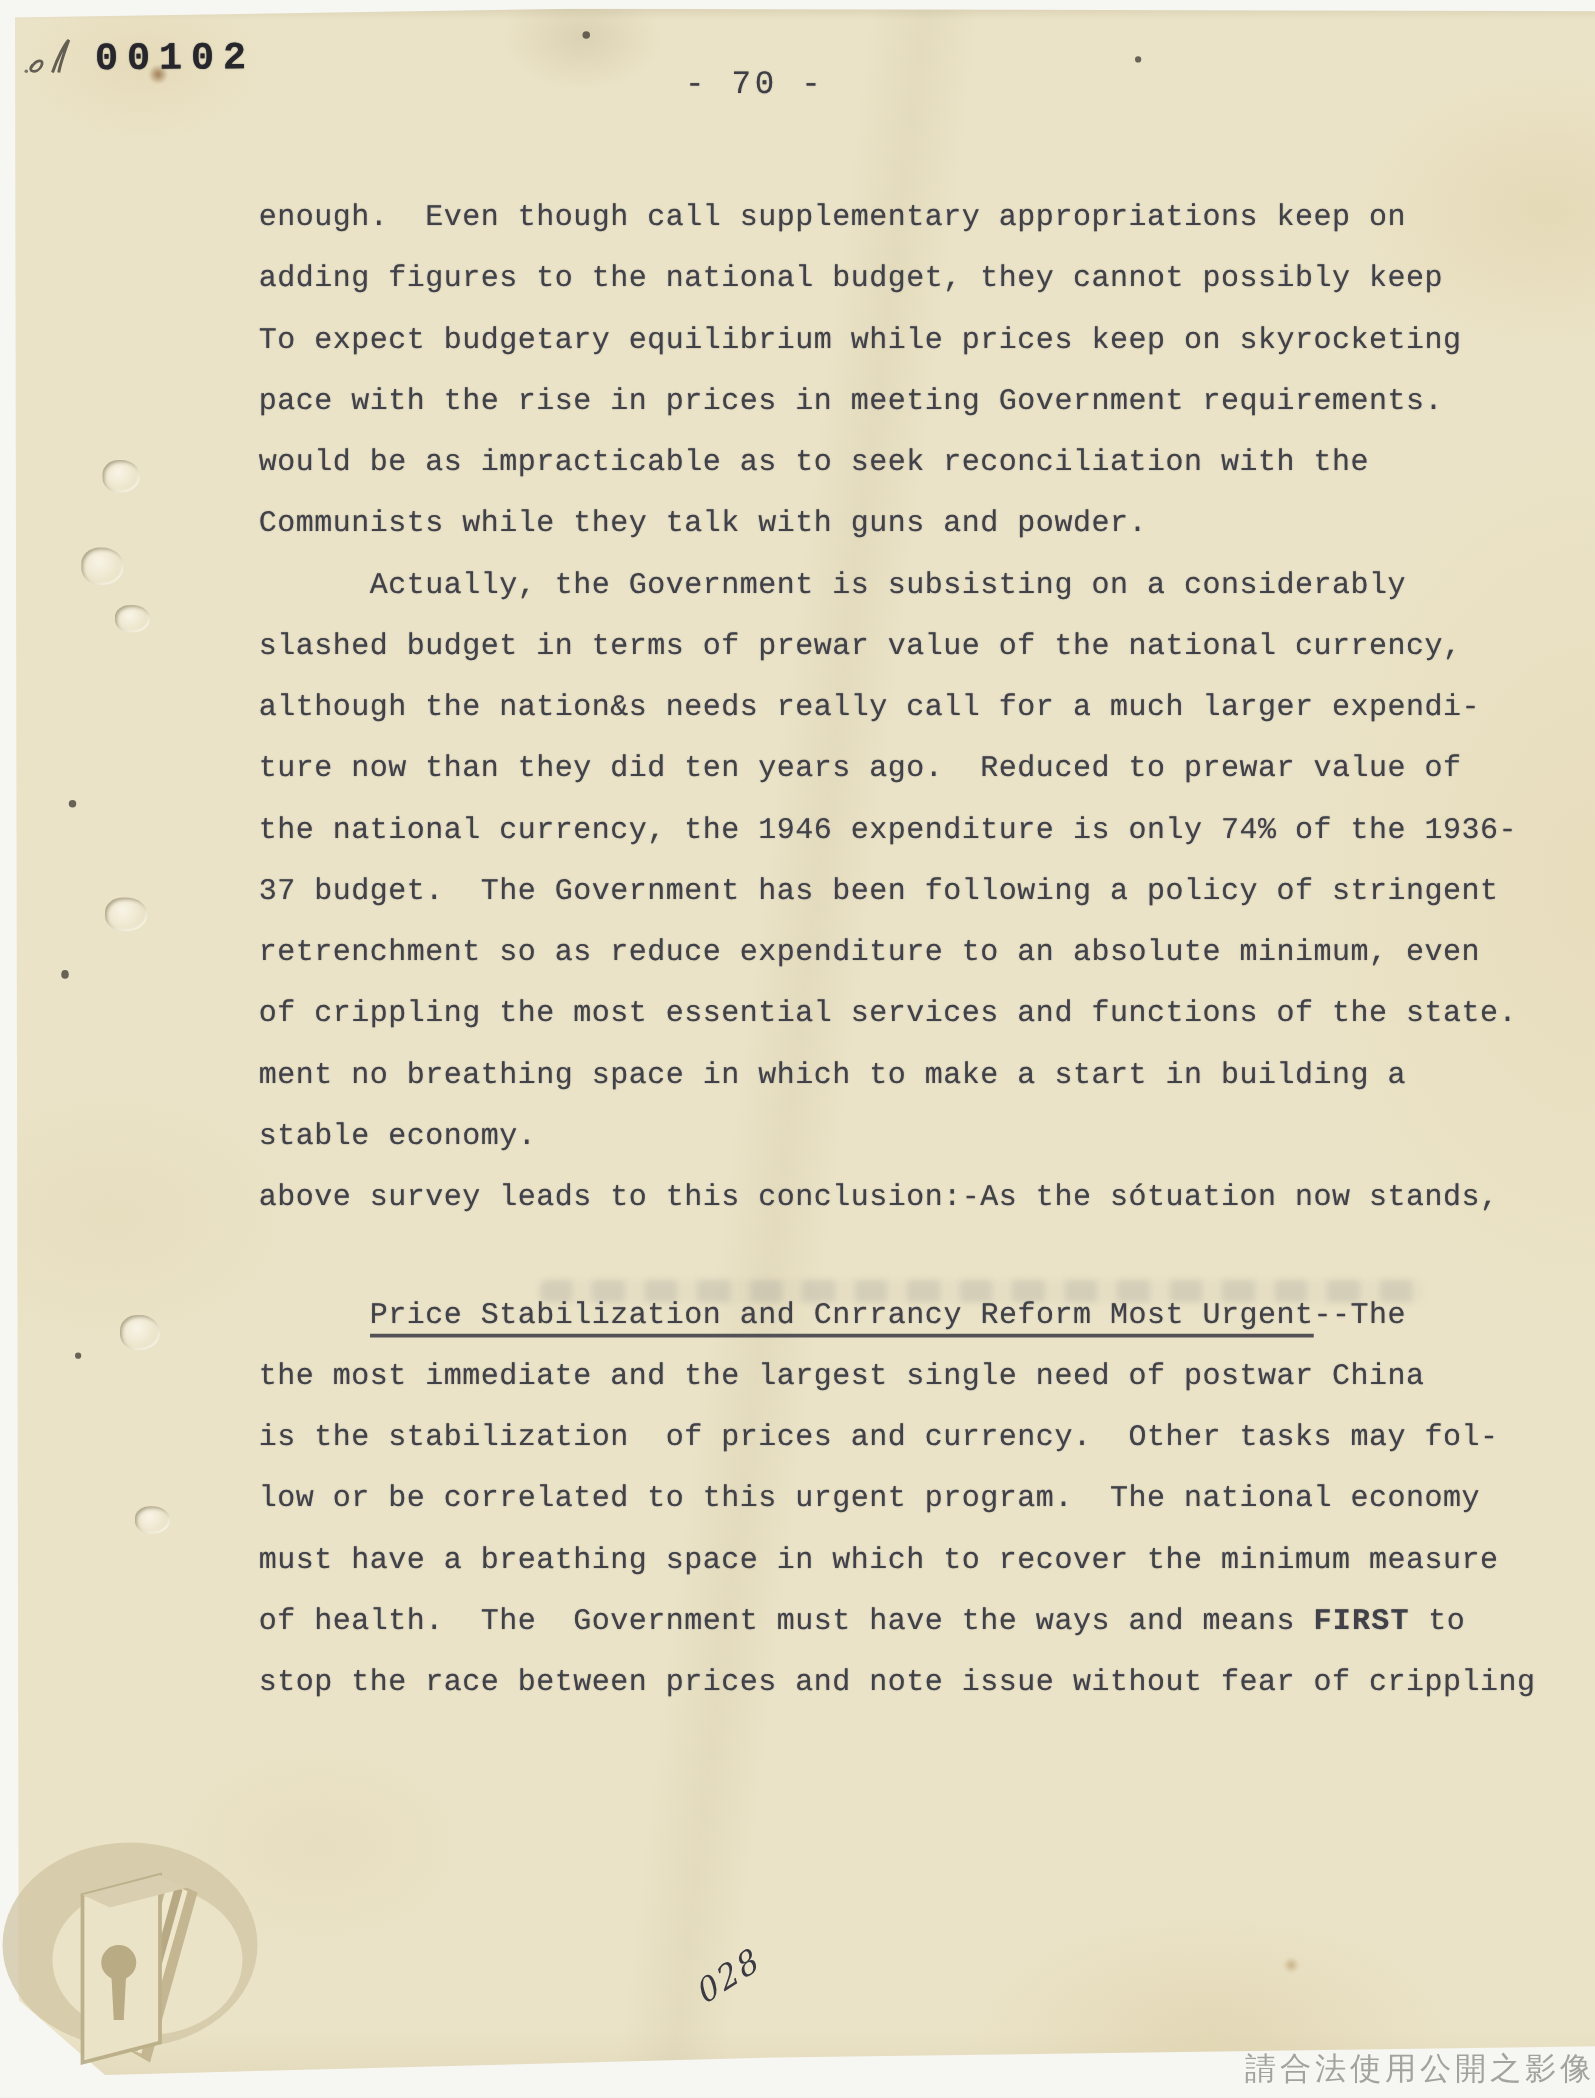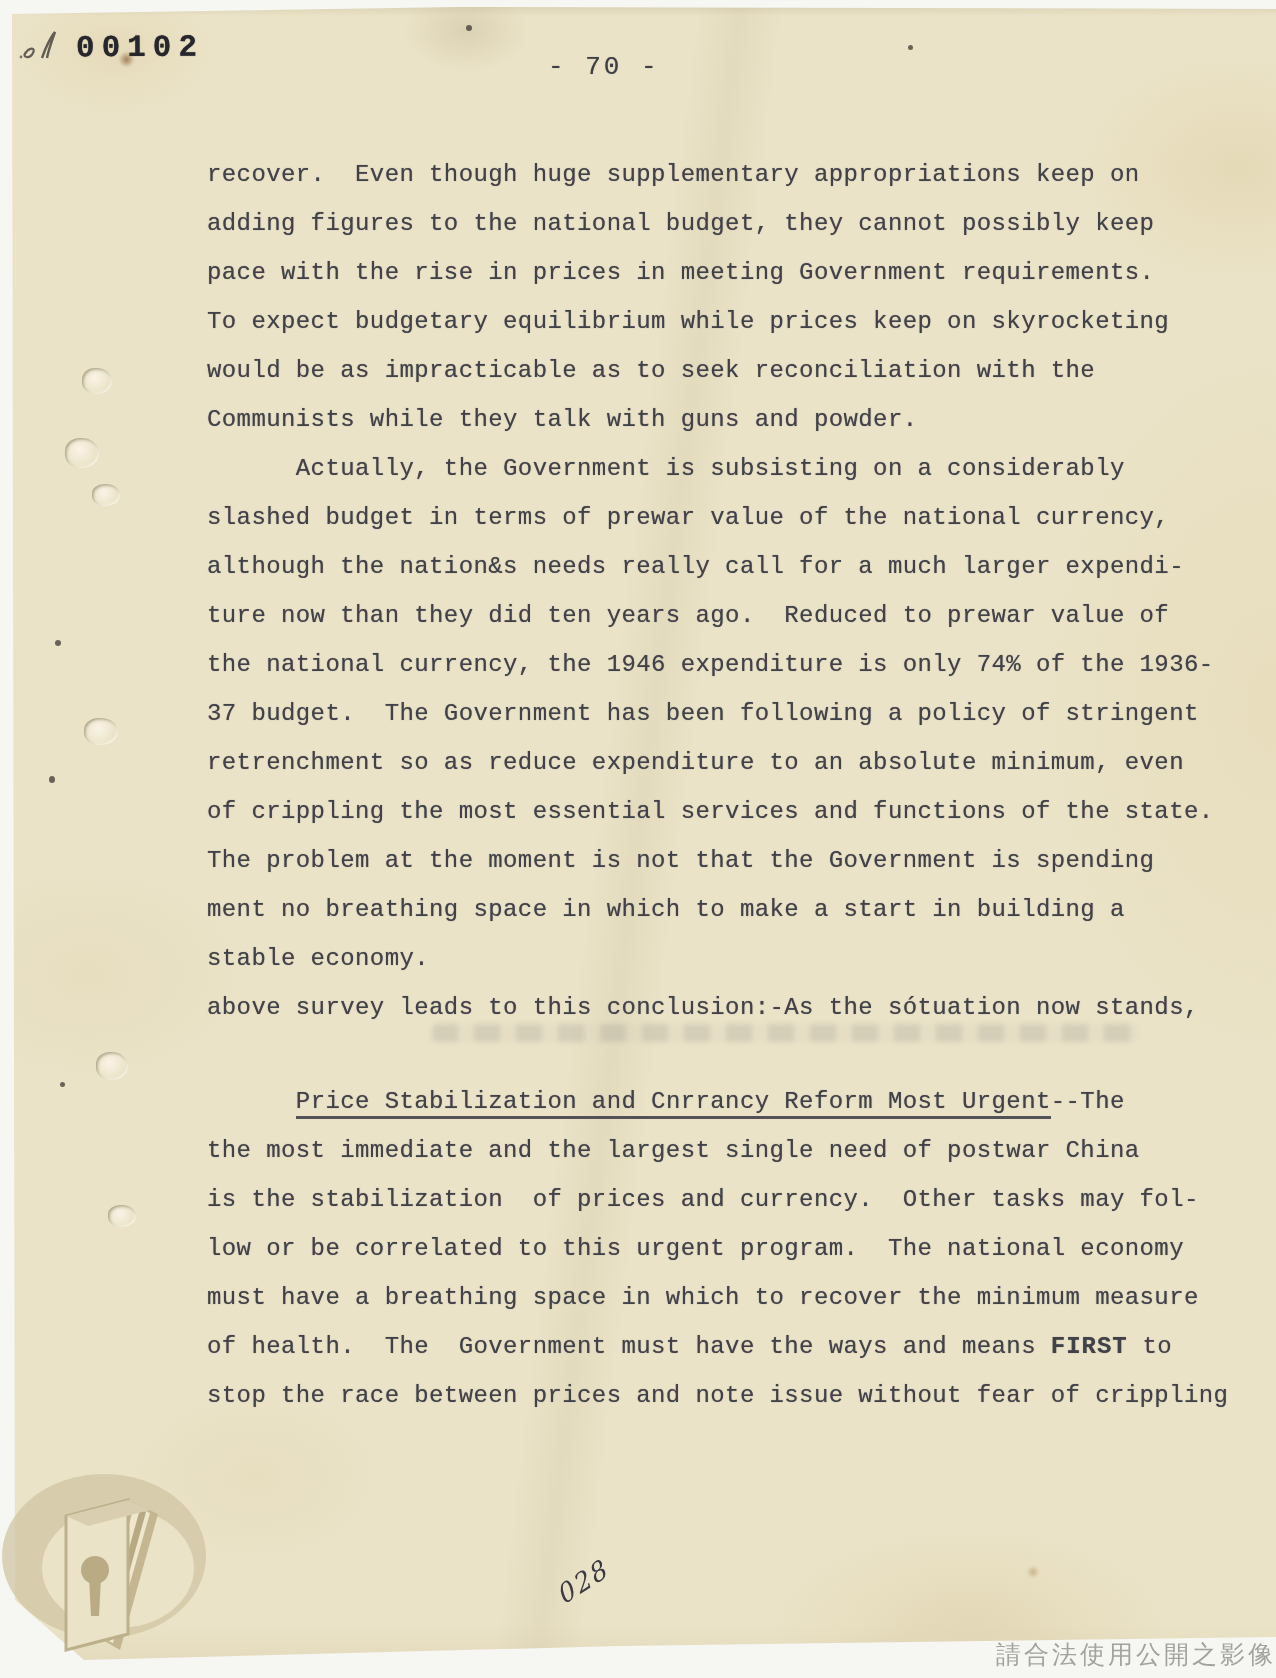--- a/index.html
+++ b/index.html
@@ -64,36 +64,35 @@
   <svg class="squiggle" width="48" height="42" viewBox="0 0 48 42">
     <path d="M7,28 C11,21 18,21 15,27 C12,33 3,32 8,26" fill="none" stroke="#4a463e" stroke-width="2.2" opacity=".85"></path>
     <path d="M24,32 C28,20 34,9 37,6 C33,17 30,26 29,32" fill="none" stroke="#4a463e" stroke-width="2.4" opacity=".85"></path>
     <circle cx="3" cy="31" r="1.4" fill="#4a463e" opacity=".7"></circle>
   </svg>
 
   <div class="stamp">00102</div>
   <div class="pagenum">- 70 -</div>
 
   <div class="typed">
-    <div class="line">recover.  Even though huge supplementary appropriations keep on</div>
+    <div class="line">enough.  Even though call supplementary appropriations keep on</div>
     <div class="line">adding figures to the national budget, they cannot possibly keep</div>
+    <div class="line">To expect budgetary equilibrium while prices keep on skyrocketing</div>
     <div class="line">pace with the rise in prices in meeting Government requirements.</div>
-    <div class="line">To expect budgetary equilibrium while prices keep on skyrocketing</div>
     <div class="line">would be as impracticable as to seek reconciliation with the</div>
     <div class="line">Communists while they talk with guns and powder.</div>
 
     <div class="line">      Actually, the Government is subsisting on a considerably</div>
     <div class="line">slashed budget in terms of prewar value of the national currency,</div>
     <div class="line">although the nation&amp;s needs really call for a much larger expendi-</div>
     <div class="line">ture now than they did ten years ago.  Reduced to prewar value of</div>
     <div class="line">the national currency, the 1946 expenditure is only 74% of the 1936-</div>
     <div class="line">37 budget.  The Government has been following a policy of stringent</div>
     <div class="line">retrenchment so as reduce expenditure to an absolute minimum, even</div>
     <div class="line">of crippling the most essential services and functions of the state.</div>
-    <div class="line">The problem at the moment is not that the Government is spending</div>
     <div class="line">ment no breathing space in which to make a start in building a</div>
     <div class="line">stable economy.</div>
 
     <div class="line">above survey leads to this conclusion:-As the sótuation now stands,</div>
     <div class="line gap-before"><span>      </span><span class="u">Price Stabilization and Cnrrancy Reform Most Urgent</span><span>--The</span></div>
     <div class="line">the most immediate and the largest single need of postwar China</div>
     <div class="line">is the stabilization  of prices and currency.  Other tasks may fol-</div>
     <div class="line">low or be correlated to this urgent program.  The national economy</div>
     <div class="line">must have a breathing space in which to recover the minimum measure</div>
     <div class="line"><span>of health.  The  Government must have the ways and means </span><span class="b">FIRST</span><span> to</span></div>

